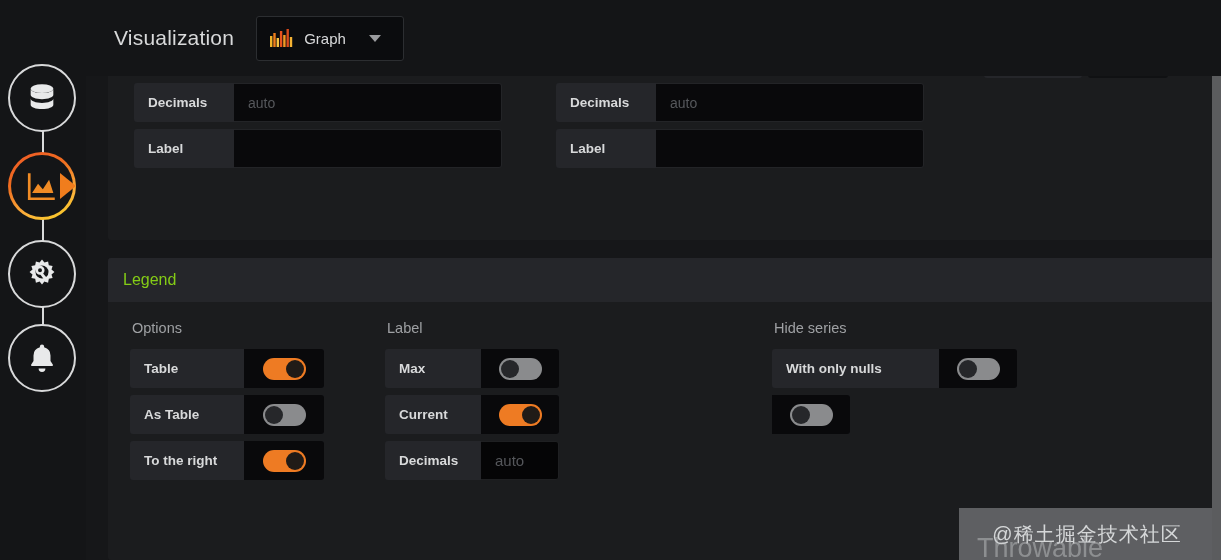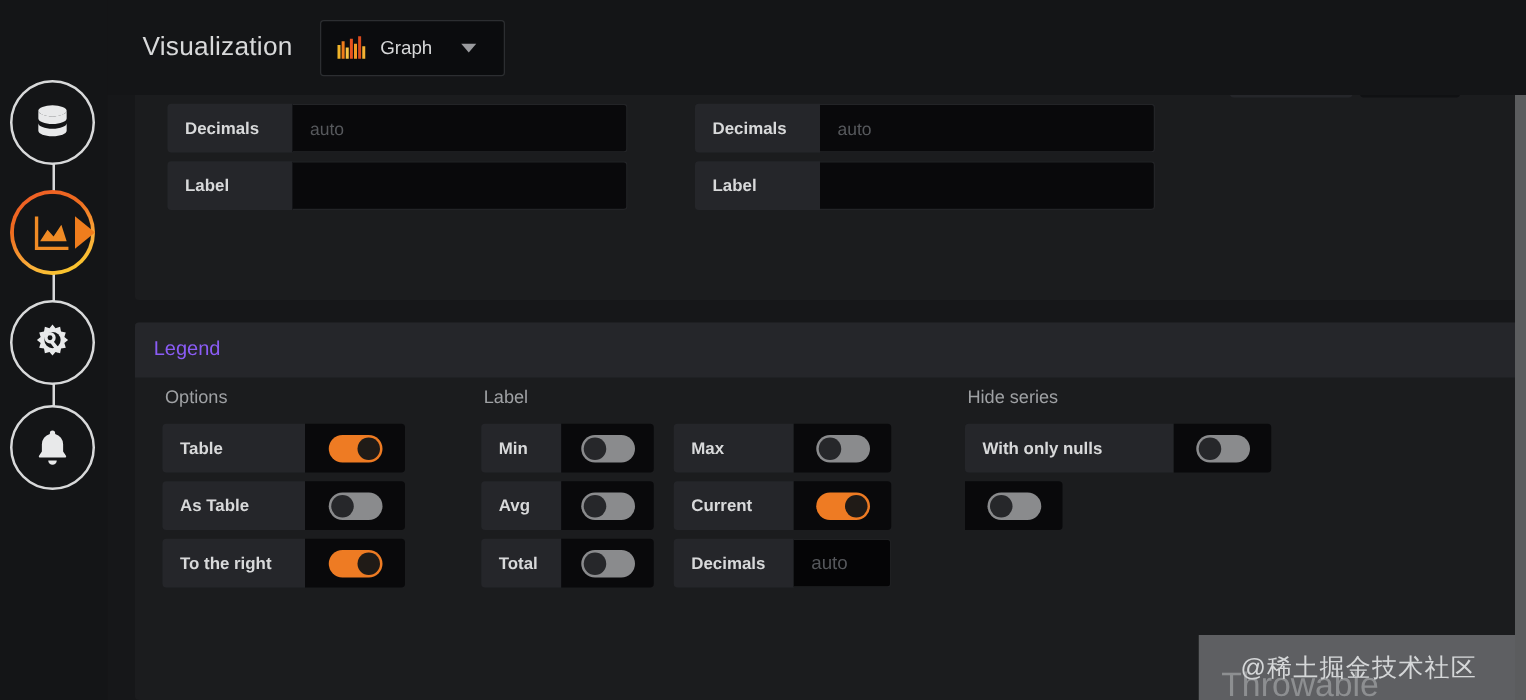--- a/index.html
+++ b/index.html
@@ -93,24 +93,24 @@
 
   
   #legendCard {
     position: absolute; left: 22px; top: 258px; width: 1113px; height: 302px;
     background: #1b1c1e; border-radius: 3px;
   }
   #legendHead {
     height: 44px; background: #25262a; border-radius: 3px 3px 0 0;
     display: flex; align-items: center; padding-left: 15px;
   }
-  #legendHeadTitle { color: #8b5cf6; font-size: 16px; }
+  #legendHeadTitle { color: #84cc16; font-size: 16px; }
   #legendBody { position: relative; height: 258px; }
 
-  .sect { position: absolute; top: 8px; }
+  .sect { position: absolute; top: 18px; }
   .sect-title {
     color: #9fa1a4; font-size: 14.5px; margin-bottom: 13px; padding-left: 2px;
   }
   .sect-cols { display: flex; gap: 16px; }
   .sect-col { display: flex; flex-direction: column; gap: 7px; }
 
   .row { display: flex; height: 39px; }
   .row-label {
     background: #25262a; color: #d8d9da; font-size: 13.5px; font-weight: bold;
     display: flex; align-items: center; padding: 0 14px;
@@ -310,46 +310,20 @@
                     </div>
                 </div>
               </div>
             </div>
           </div>
         </div>
 
         <div class="sect" style="left:277px;">
           <div class="sect-title">Label</div>
           <div class="sect-cols">
-            <div class="sect-col">
-              <div class="row">
-                <div class="row-label" style="width:64px;">Min</div>
-                <div class="row-ctl" style="width:74px;">
-                  <div class="toggle">
-                      <div class="knob"></div>
-                    </div>
-                </div>
-              </div>
-              <div class="row">
-                <div class="row-label" style="width:64px;">Avg</div>
-                <div class="row-ctl" style="width:74px;">
-                  <div class="toggle">
-                      <div class="knob"></div>
-                    </div>
-                </div>
-              </div>
-              <div class="row">
-                <div class="row-label" style="width:64px;">Total</div>
-                <div class="row-ctl" style="width:74px;">
-                  <div class="toggle">
-                      <div class="knob"></div>
-                    </div>
-                </div>
-              </div>
-            </div>
 
             <div class="sect-col">
               <div class="row">
                 <div class="row-label" style="width:96px;">Max</div>
                 <div class="row-ctl" style="width:78px;">
                   <div class="toggle">
                       <div class="knob"></div>
                     </div>
                 </div>
               </div>

